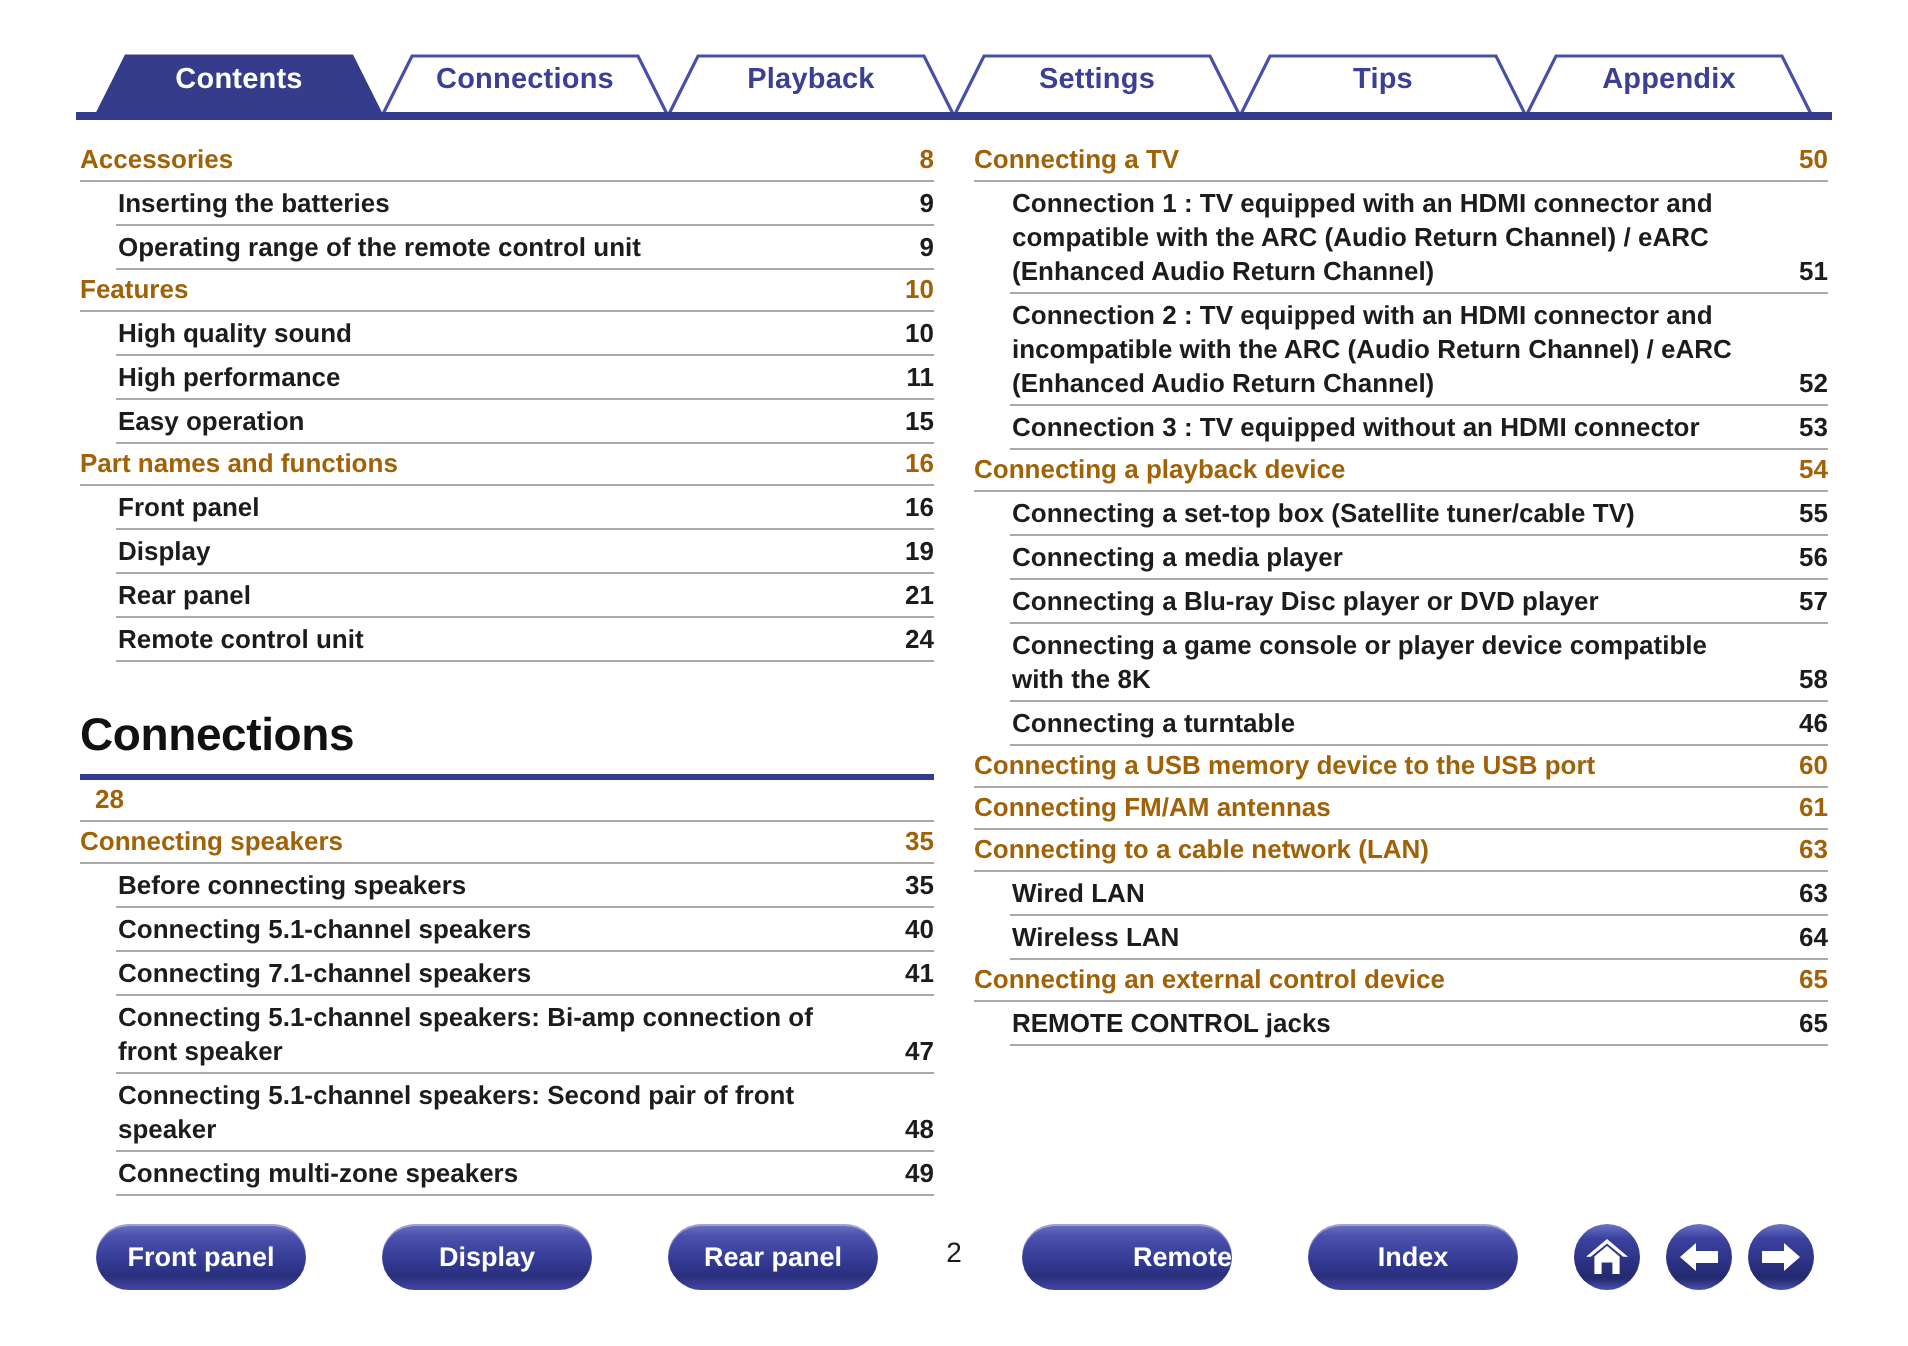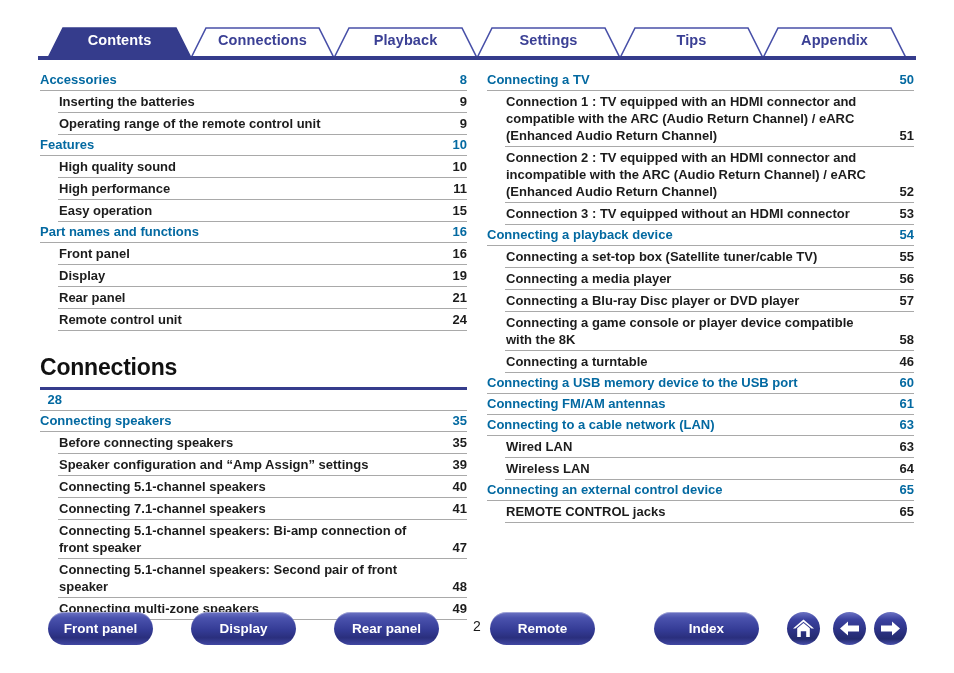--- a/index.html
+++ b/index.html
@@ -79,21 +79,21 @@
   }
 
   
   .lvl1 {
     margin-left: 0;
     padding: 2px 0 2px 0;
   }
   .lvl1 .title, .lvl1 .page {
     font-size: 13px;
     font-weight: bold;
-    color: #0369a1;
+    color: #a16207;
     line-height: 16px;
   }
 
   
   .lvl2 {
     margin-left: 18px;
     padding: 2px 0 2px 0;
   }
   .lvl2 .title, .lvl2 .page {
     font-size: 13px;
@@ -258,24 +258,20 @@
       </div>
       <div class="toc-row lvl1">
         <div class="title">Connecting speakers</div>
         <div class="page">35</div>
       </div>
       <div class="toc-row lvl2">
         <div class="title">Before connecting speakers</div>
         <div class="page">35</div>
       </div>
       <div class="toc-row lvl2">
-        <div class="title">Speaker configuration and “Amp Assign” settings</div>
-        <div class="page">39</div>
-      </div>
-      <div class="toc-row lvl2">
         <div class="title">Connecting 5.1-channel speakers</div>
         <div class="page">40</div>
       </div>
       <div class="toc-row lvl2">
         <div class="title">Connecting 7.1-channel speakers</div>
         <div class="page">41</div>
       </div>
       <div class="toc-row lvl2">
         <div class="title">Connecting 5.1-channel speakers: Bi-amp connection of front speaker</div>
         <div class="page">47</div>
@@ -364,21 +360,21 @@
     </div>
 </div>
 
 <div class="footer">
   <div class="pill" style="left:48px;  width:105px;">Front panel</div>
   <div class="pill" style="left:191px; width:105px;">Display</div>
   <div class="pill" style="left:334px; width:105px;">Rear panel</div>
 
   <div class="pageno" style="left:457px;">2</div>
 
-  <div class="pill" style="left:490px; width:105px;">Remote</div>
+  <div class="pill" style="left:511px; width:105px;text-align:right;">Remote</div>
   <div class="pill" style="left:654px; width:105px;">Index</div>
 
   <div class="circ" style="left:787px;">
     <svg width="33" height="33" viewBox="0 0 33 33">
       <path d="M16.5 7.5 L27 16.4 L24.6 16.4 L16.5 9.7 L8.4 16.4 L6 16.4 Z" fill="#ffffff"></path>
       <path d="M10.2 16.2 L16.5 11.0 L22.8 16.2 L22.8 25 L19.2 25 L19.2 19.2 L13.8 19.2 L13.8 25 L10.2 25 Z" fill="#ffffff"></path>
     </svg>
   </div>
 
   <div class="circ" style="left:833px;">

